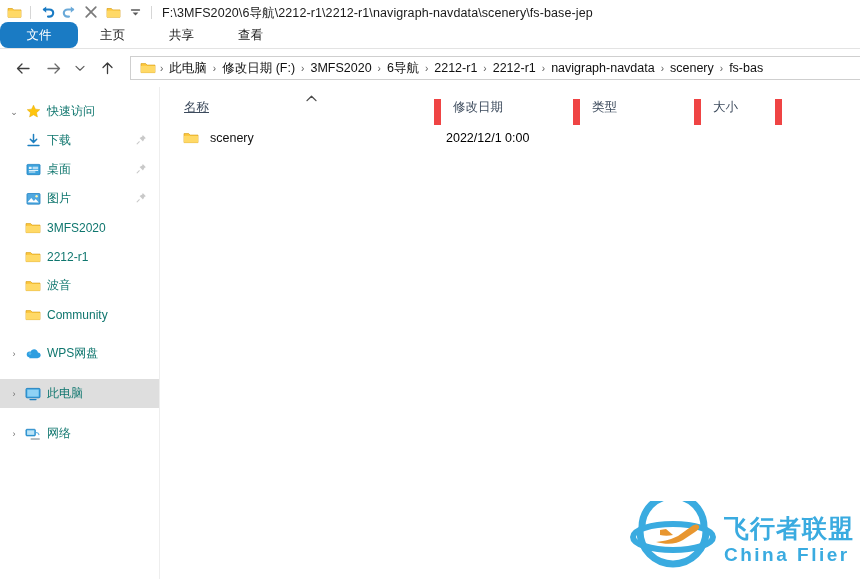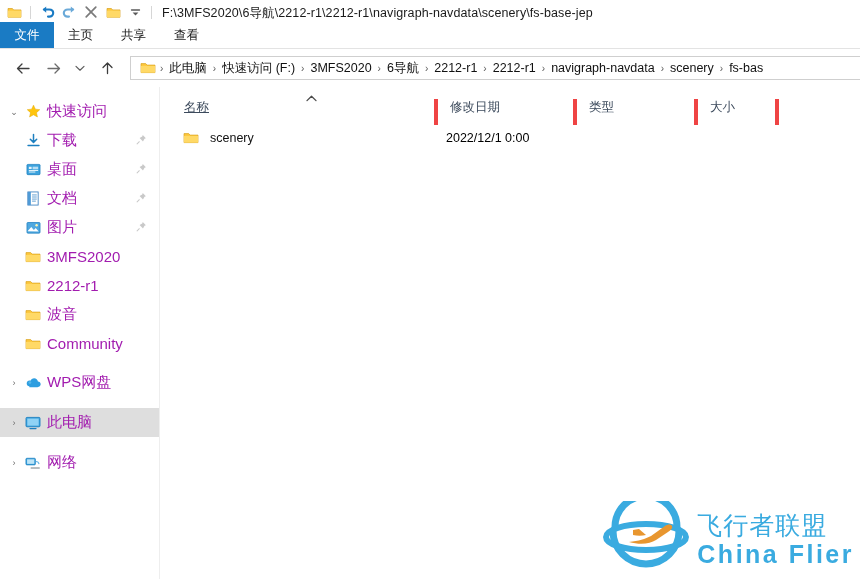--- a/index.html
+++ b/index.html
@@ -57,30 +57,31 @@
     height: 26px;
     background: #ffffff;
     display: flex;
     align-items: stretch;
     border-bottom: 1px solid #e3e3e3;
   }
   .tab {
     display: flex;
     align-items: center;
     justify-content: center;
-    padding: 0 14px;
+    padding: 0 22px;
     font-size: 12.5px;
     color: #1a1a1a;
     white-space: nowrap;
   }
   .tab.file {
     background: #1a7bc4;
     color: #ffffff;
     min-width: 54px;
-    padding: 0;
+    padding: 12px;
+    border-radius: 8px;
   }
 
   
   .navbar {
     height: 38px;
     display: flex;
     align-items: center;
     background: #ffffff;
     padding-left: 8px;
     box-sizing: border-box;
@@ -153,22 +154,22 @@
     color: #6d6d6d;
     font-size: 9px;
   }
   .nav-icon {
     width: 22px;
     display: flex;
     align-items: center;
     justify-content: center;
   }
   .nav-label {
-    font-size: 15px;
-    color: #a21caf;
+    font-size: 12px;
+    color: #0f766e;
     padding-left: 3px;
   }
   .nav-row.indent1 { padding-left: 22px; }
   .pin {
     position: absolute;
     right: 12px;
     top: 50%;
     transform: translateY(-50%);
   }
 
@@ -182,21 +183,21 @@
     height: 38px;
     display: flex;
     align-items: flex-end;
     position: relative;
   }
   .col {
     font-size: 12.5px;
     color: #3c4a5c;
     box-sizing: border-box;
     padding: 0 0 9px 12px;
-    border-left: 4px solid #ef4444;
+    border-left: 7px solid #ef4444;
     height: 26px;
     display: flex;
     align-items: flex-end;
     white-space: nowrap;
   }
   .col.first { border-left: none; padding-left: 24px; text-decoration: underline; }
   .sort-caret {
     position: absolute;
     left: 146px;
     top: 7px;
@@ -231,26 +232,26 @@
     right: 6px;
     bottom: 2px;
     display: flex;
     align-items: center;
     gap: 8px;
     pointer-events: none;
   }
   .wm-text { display: flex; flex-direction: column; line-height: 1; }
   .wm-cn {
     font-size: 25px;
-    font-weight: normal;
+    font-weight: bold;
     color: #3aabe0;
     letter-spacing: 1px;
   }
   .wm-en {
-    font-size: 25px;
+    font-size: 19px;
     font-weight: bold;
     color: #3aabe0;
     letter-spacing: 2.5px;
     margin-top: 4px;
   }
 </style>
 </head>
 <body>
 
 <div class="titlebar">
@@ -337,21 +338,21 @@
   <div class="addressbar">
     <span class="nav-icon">
       <svg width="16" height="14" viewBox="0 0 16 14">
         <path d="M1 2.6h4.7l1.4 1.5H15v7.5H1z" fill="#fdc73c" stroke="#d8a21f" stroke-width=".7"></path>
         <path d="M1 4.9h14v6.7H1z" fill="#ffd966"></path>
       </svg>
     </span>
     <span class="crumb-sep">›</span>
     <span class="crumb">此电脑</span>
     <span class="crumb-sep">›</span>
-    <span class="crumb">快速访问 (F:)</span>
+    <span class="crumb">修改日期 (F:)</span>
     <span class="crumb-sep">›</span>
     <span class="crumb">3MFS2020</span>
     <span class="crumb-sep">›</span>
     <span class="crumb">6导航</span>
     <span class="crumb-sep">›</span>
     <span class="crumb">2212-r1</span>
     <span class="crumb-sep">›</span>
     <span class="crumb">2212-r1</span>
     <span class="crumb-sep">›</span>
     <span class="crumb">navigraph-navdata</span>
@@ -401,36 +402,20 @@
       </span>
       <span class="nav-label">桌面</span>
       <span class="pin">
         <svg width="11" height="11" viewBox="0 0 12 12">
           <path d="M7.4 1.2 10.8 4.6 9.3 5.2 7.6 8.1 3.9 4.4 6.8 2.7z" fill="#c9c9c9"></path>
           <path d="M3.6 8.4 1.2 10.8" stroke="#c9c9c9" stroke-width="1.1" stroke-linecap="round"></path>
         </svg>
       </span>
     </div>
 
-    <div class="nav-row indent1">
-      <span class="nav-icon">
-        <svg width="14" height="15" viewBox="0 0 14 16">
-          <rect x="1.5" y="1" width="11" height="14" fill="#ffffff" stroke="#3a7fbf" stroke-width=".9"></rect>
-          <rect x="1.5" y="1" width="3.2" height="14" fill="#4f9ad6"></rect>
-          <path d="M6 4.2h5M6 6.4h5M6 8.6h5M6 10.8h4" stroke="#5a9bd0" stroke-width="1"></path>
-        </svg>
-      </span>
-      <span class="nav-label">文档</span>
-      <span class="pin">
-        <svg width="11" height="11" viewBox="0 0 12 12">
-          <path d="M7.4 1.2 10.8 4.6 9.3 5.2 7.6 8.1 3.9 4.4 6.8 2.7z" fill="#c9c9c9"></path>
-          <path d="M3.6 8.4 1.2 10.8" stroke="#c9c9c9" stroke-width="1.1" stroke-linecap="round"></path>
-        </svg>
-      </span>
-    </div>
 
     <div class="nav-row indent1">
       <span class="nav-icon">
         <svg width="15" height="14" viewBox="0 0 16 15">
           <rect x="1" y="1.6" width="14" height="11.4" rx="1" fill="#4fa8e0" stroke="#1c7fc0" stroke-width=".8"></rect>
           <path d="M1.6 11 5.6 6.3 8.4 9.6l2-2.2 3.2 3.8z" fill="#ffffff"></path>
           <circle cx="11.3" cy="4.6" r="1.3" fill="#fff5b0"></circle>
         </svg>
       </span>
       <span class="nav-label">图片</span>

